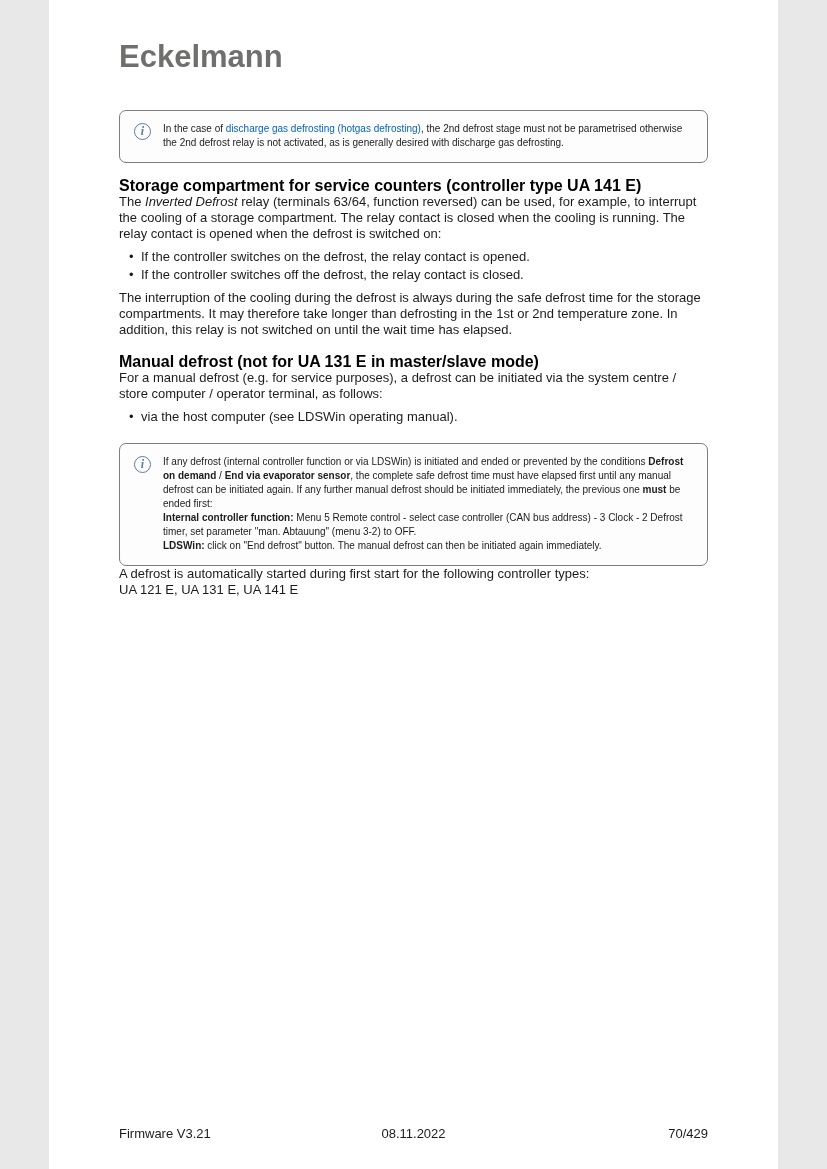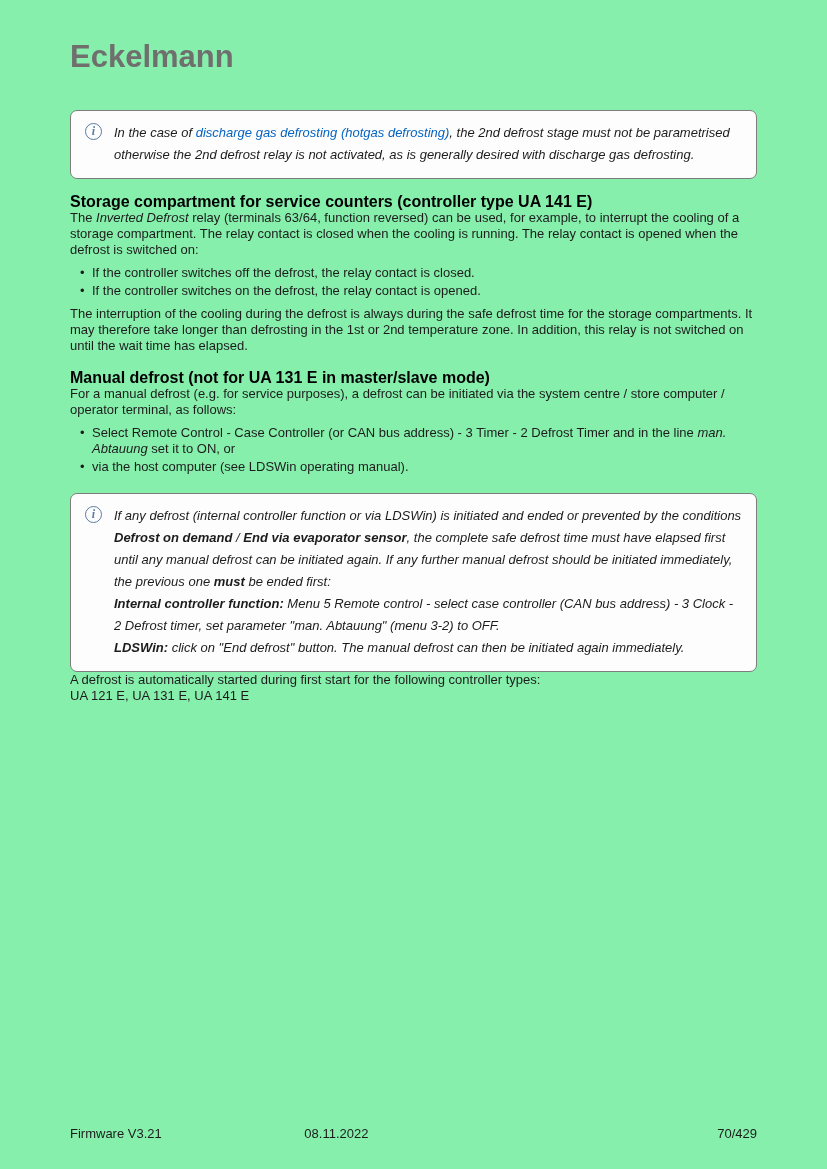--- a/index.html
+++ b/index.html
@@ -1,22 +1,22 @@
 <!DOCTYPE html>
 <html><head>
 <meta charset="utf-8">
 <style>
   * { box-sizing: border-box; }
   html, body { margin: 0; padding: 0; background: #e8e8e8; }
   .page {
     position: relative;
-    width: 827px;
+    width: 729px;
     height: 1169px;
     margin: 0 auto;
-    background: #86efac;
+    background: #ffffff;
     font-family: "Liberation Sans", sans-serif;
     color: #1c1c1c;
     overflow: hidden;
   }
   .content { padding: 40px 70px 0 70px; }
 
   .logo {
     font-size: 31px;
     font-weight: bold;
     color: #6f6f6e;
@@ -43,21 +43,21 @@
     border-radius: 50%;
     color: #5a7ca2;
     display: flex;
     align-items: center;
     justify-content: center;
     font-family: "Liberation Serif", serif;
     font-style: italic;
     font-weight: bold;
     font-size: 12px;
   }
-  .note-text { font-size: 13px; line-height: 22px; font-style: italic; }
+  .note-text { font-size: 10px; line-height: 14px; }
 
   p, .para { margin: 0; font-size: 13px; line-height: 16px; }
   .heading {
     margin: 0;
     font-size: 16px;
     line-height: 16px;
     font-weight: bold;
     color: #000000;
   }
   .h-sec1 { margin-top: 15px; }
@@ -80,21 +80,21 @@
     left: 70px;
     right: 70px;
     bottom: 28px;
     display: flex;
     align-items: baseline;
     font-size: 13px;
     color: #1c1c1c;
     gap: 16px;
   }
   .footer .f-left  { flex: 1; text-align: left; }
-  .footer .f-center{ flex: 1; text-align: left; }
+  .footer .f-center{ flex: 1; text-align: center; }
   .footer .f-right { flex: 1; text-align: right; }
 
   b, i { color: inherit; }
 </style>
 </head>
 <body>
 
 <div class="page">
   <div class="content">
 
@@ -105,31 +105,28 @@
       <div class="note-text">
         <span>In the case of </span><a class="link">discharge gas defrosting (hotgas defrosting)</a><span>, the 2nd defrost stage must not be parametrised otherwise the 2nd defrost relay is not activated, as is generally desired with discharge gas defrosting.</span>
       </div>
     </div>
 
     <div class="heading h-sec1">Storage compartment for service counters (controller type UA 141 E)</div>
     <p class="para">
       <span>The </span><i>Inverted Defrost</i><span> relay (terminals 63/64, function reversed) can be used, for example, to interrupt the cooling of a storage compartment. The relay contact is closed when the cooling is running. The relay contact is opened when the defrost is switched on:</span>
     </p>
     <ul class="bullets">
+      <li>If the controller switches on the defrost, the relay contact is opened.</li>
       <li>If the controller switches off the defrost, the relay contact is closed.</li>
-      <li>If the controller switches on the defrost, the relay contact is opened.</li>
     </ul>
     <p class="para">The interruption of the cooling during the defrost is always during the safe defrost time for the storage compartments. It may therefore take longer than defrosting in the 1st or 2nd temperature zone. In addition, this relay is not switched on until the wait time has elapsed.</p>
 
     <div class="heading h-sec2">Manual defrost (not for UA 131 E in master/slave mode)</div>
     <p class="para">For a manual defrost (e.g. for service purposes), a defrost can be initiated via the system centre / store computer / operator terminal, as follows:</p>
     <ul class="bullets">
-      <li>
-        <span>Select Remote Control - Case Controller (or CAN bus address) - 3 Timer - 2 Defrost Timer and in the line </span><i>man. Abtauung</i><span> set it to ON, or</span>
-      </li>
       <li>via the host computer (see LDSWin operating manual).</li>
     </ul>
 
     <div class="note note-2">
       <span class="note-icon">i</span>
       <div class="note-text">
         <span>If any defrost (internal controller function or via LDSWin) is initiated and ended or prevented by the conditions </span><b>Defrost on demand</b><span> / </span><b>End via evaporator sensor</b><span>, the complete safe defrost time must have elapsed first until any manual defrost can be initiated again. If any further manual defrost should be initiated immediately, the previous one </span><b>must</b><span> be ended first:</span>
         <br>
         <b>Internal controller function:</b><span> Menu 5 Remote control - select case controller (CAN bus address) - 3 Clock - 2 Defrost timer, set parameter "man. Abtauung" (menu 3-2) to OFF.</span>
         <br>

